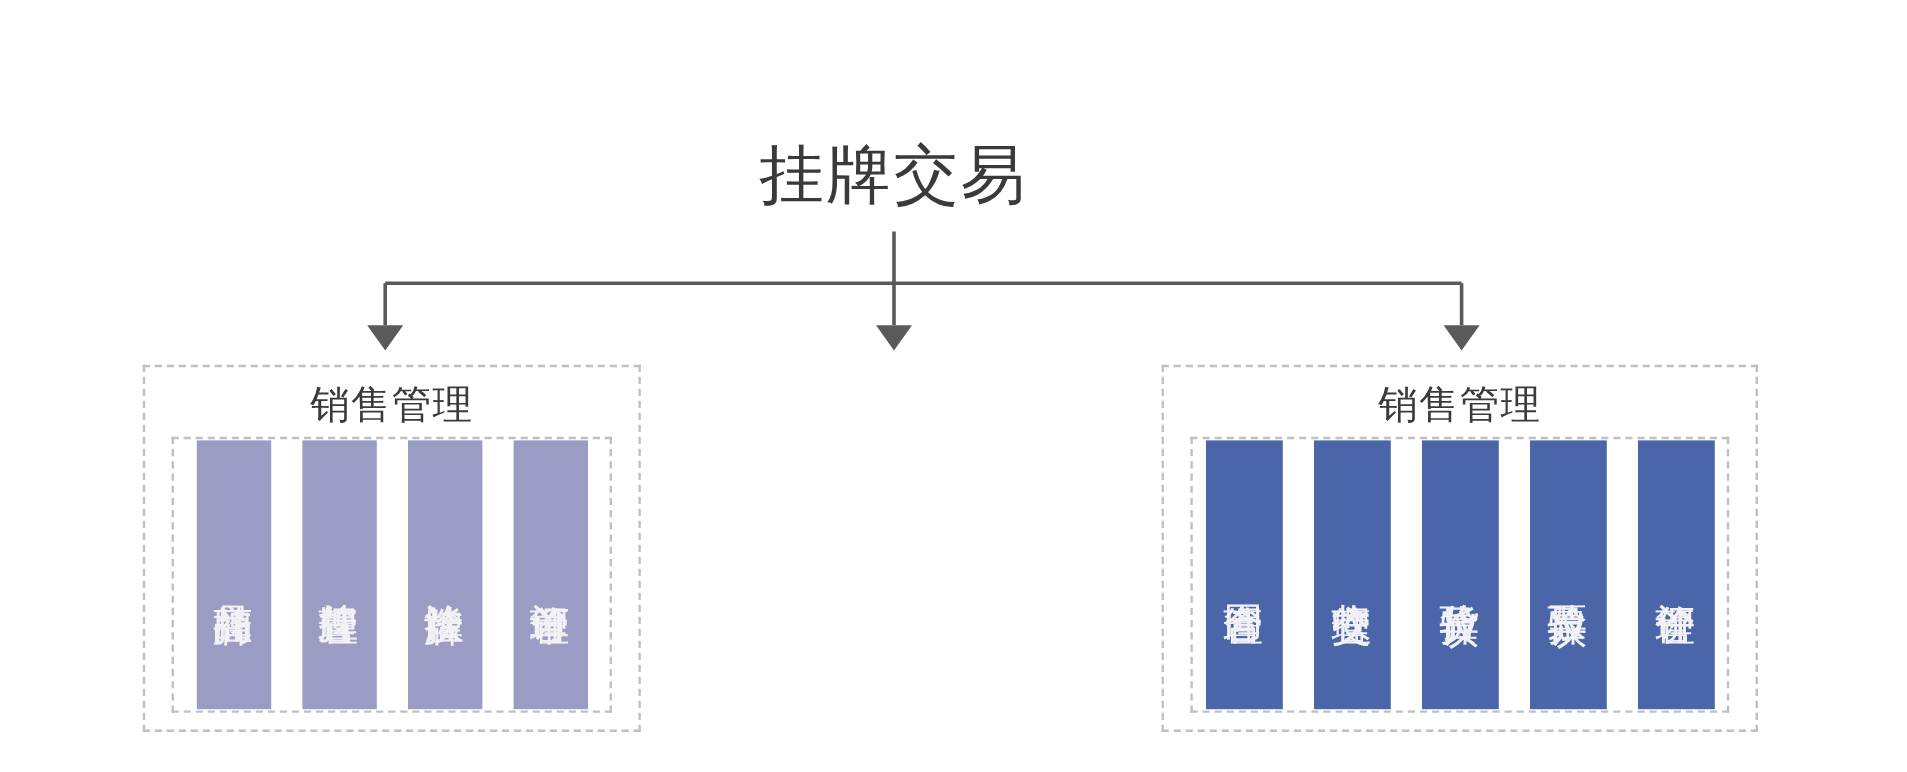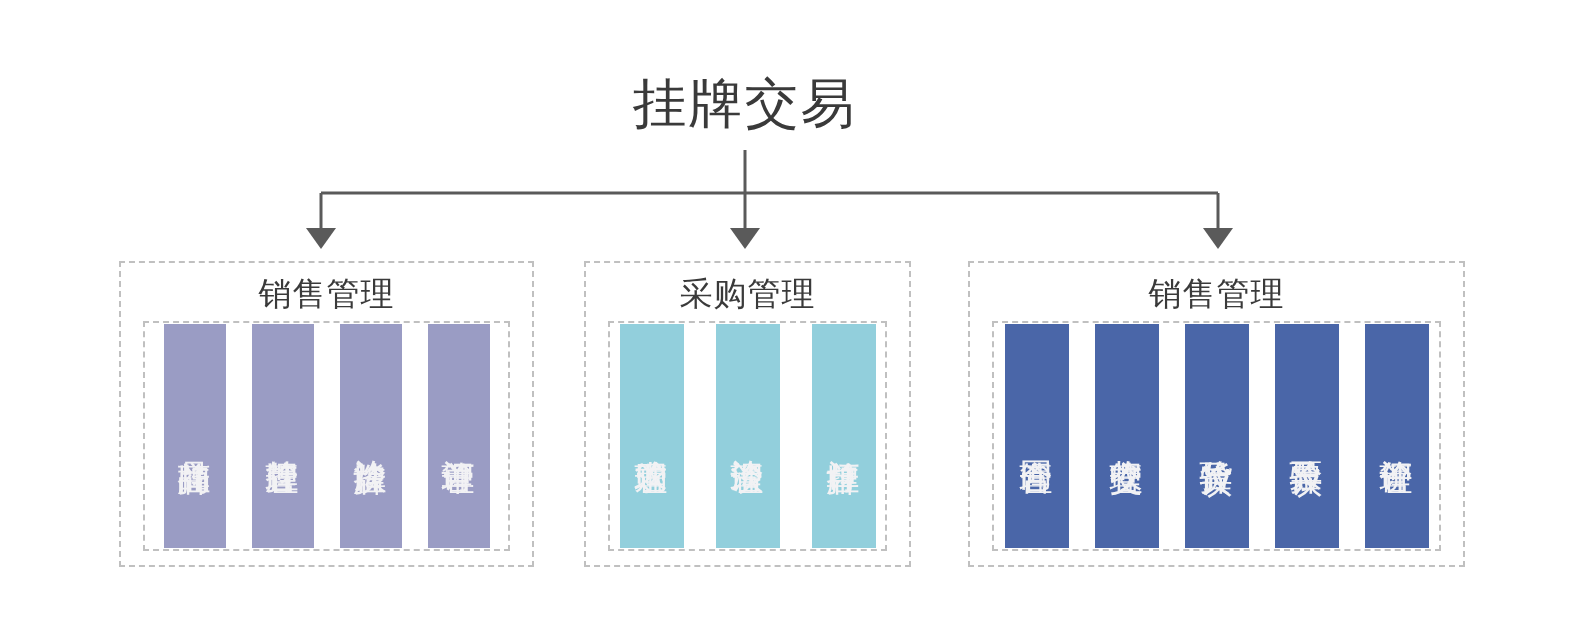--- a/index.html
+++ b/index.html
@@ -9,20 +9,21 @@
     background: #ffffff;
     font-family: "Liberation Sans", "DejaVu Sans", sans-serif;
     overflow: hidden;
   }
 
   #canvas {
     position: relative;
     width: 1589px;
     height: 523px;
     background: #ffffff;
+    margin-top: 43px;
   }
 
   
   #root-title {
     position: absolute;
     left: 0;
     top: 72px;
     width: 1489px;
     text-align: center;
     font-size: 54px;
@@ -137,28 +138,20 @@
     <div class="group group-a" style="left:0px; width:415px;">
       <div class="group-title">销售管理</div>
       <div class="group-inner">
         <div class="node" style="background-color: rgb(154, 156, 196);">商品挂牌</div>
         <div class="node" style="background-color: rgb(154, 156, 196);">挂牌管理</div>
         <div class="node" style="background-color: rgb(154, 156, 196);">洽谈挂牌</div>
         <div class="node" style="background-color: rgb(154, 156, 196);">订单管理</div>
       </div>
     </div>
 
-    <div class="group group-b" style="left:465px; width:327px;">
-      <div class="group-title">采购管理</div>
-      <div class="group-inner">
-        <div class="node" style="background-color: rgb(146, 207, 220);">求购管理</div>
-        <div class="node" style="background-color: rgb(146, 207, 220);">洽谈管理</div>
-        <div class="node" style="background-color: rgb(146, 207, 220);">订单挂牌</div>
-      </div>
-    </div>
 
     <div class="group group-c" style="left:849px; width:497px;">
       <div class="group-title">销售管理</div>
       <div class="group-inner">
         <div class="node" style="background-color: rgb(74, 102, 168);">合同管理</div>
         <div class="node" style="background-color: rgb(74, 102, 168);">交收管理</div>
         <div class="node" style="background-color: rgb(74, 102, 168);">验货异议</div>
         <div class="node" style="background-color: rgb(74, 102, 168);">验票异议</div>
         <div class="node" style="background-color: rgb(74, 102, 168);">评价管理</div>
       </div>

